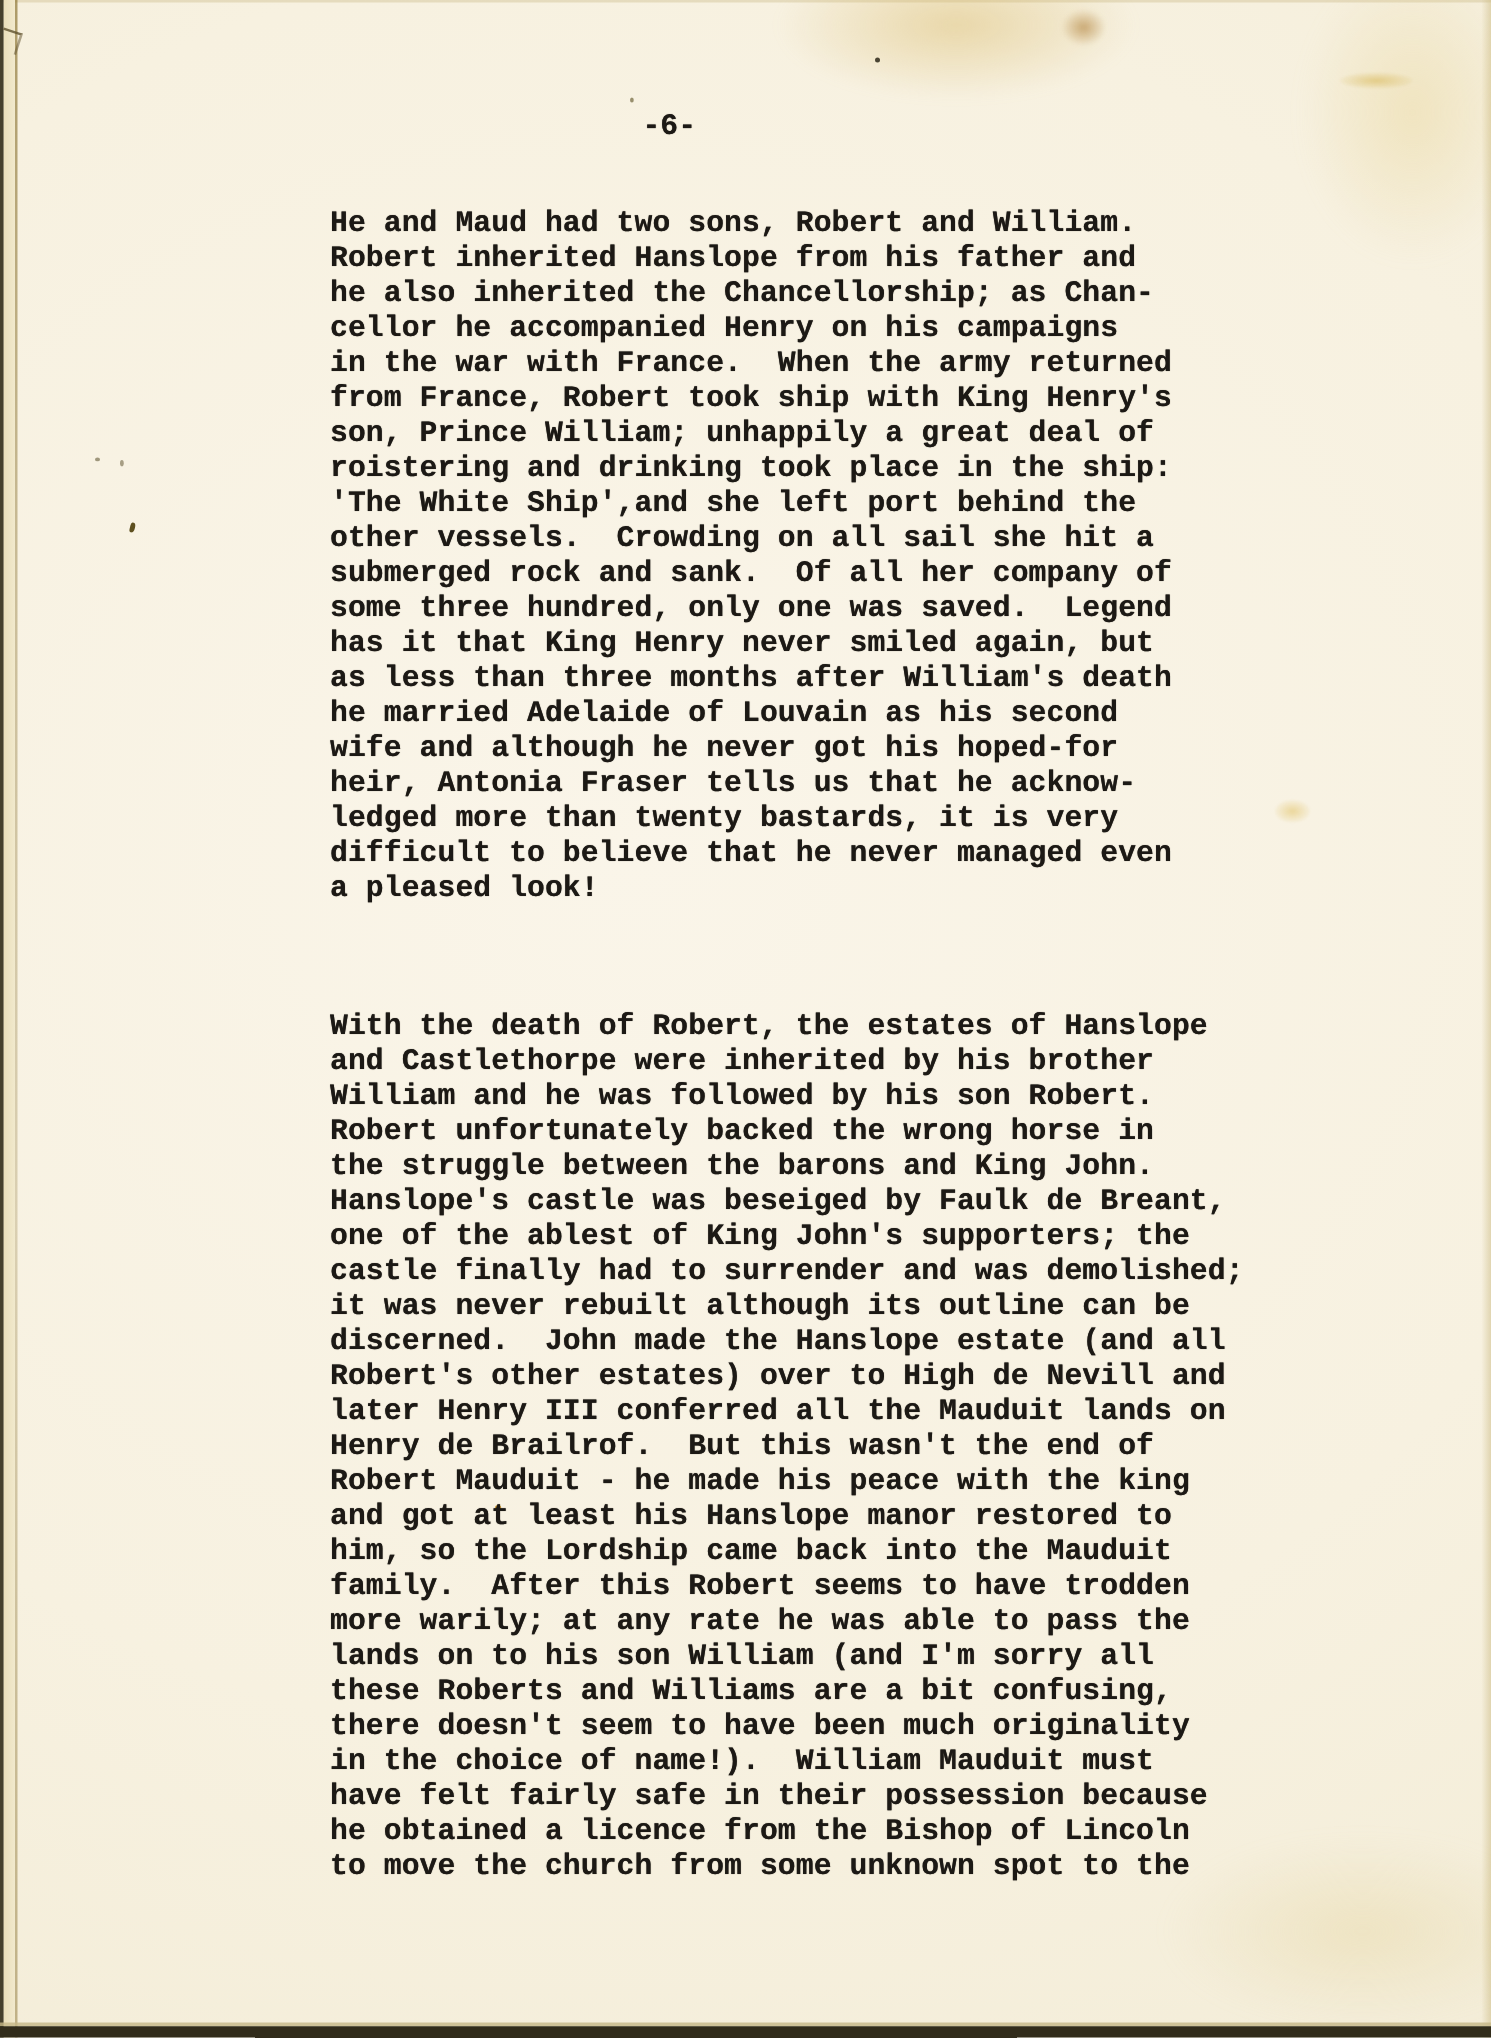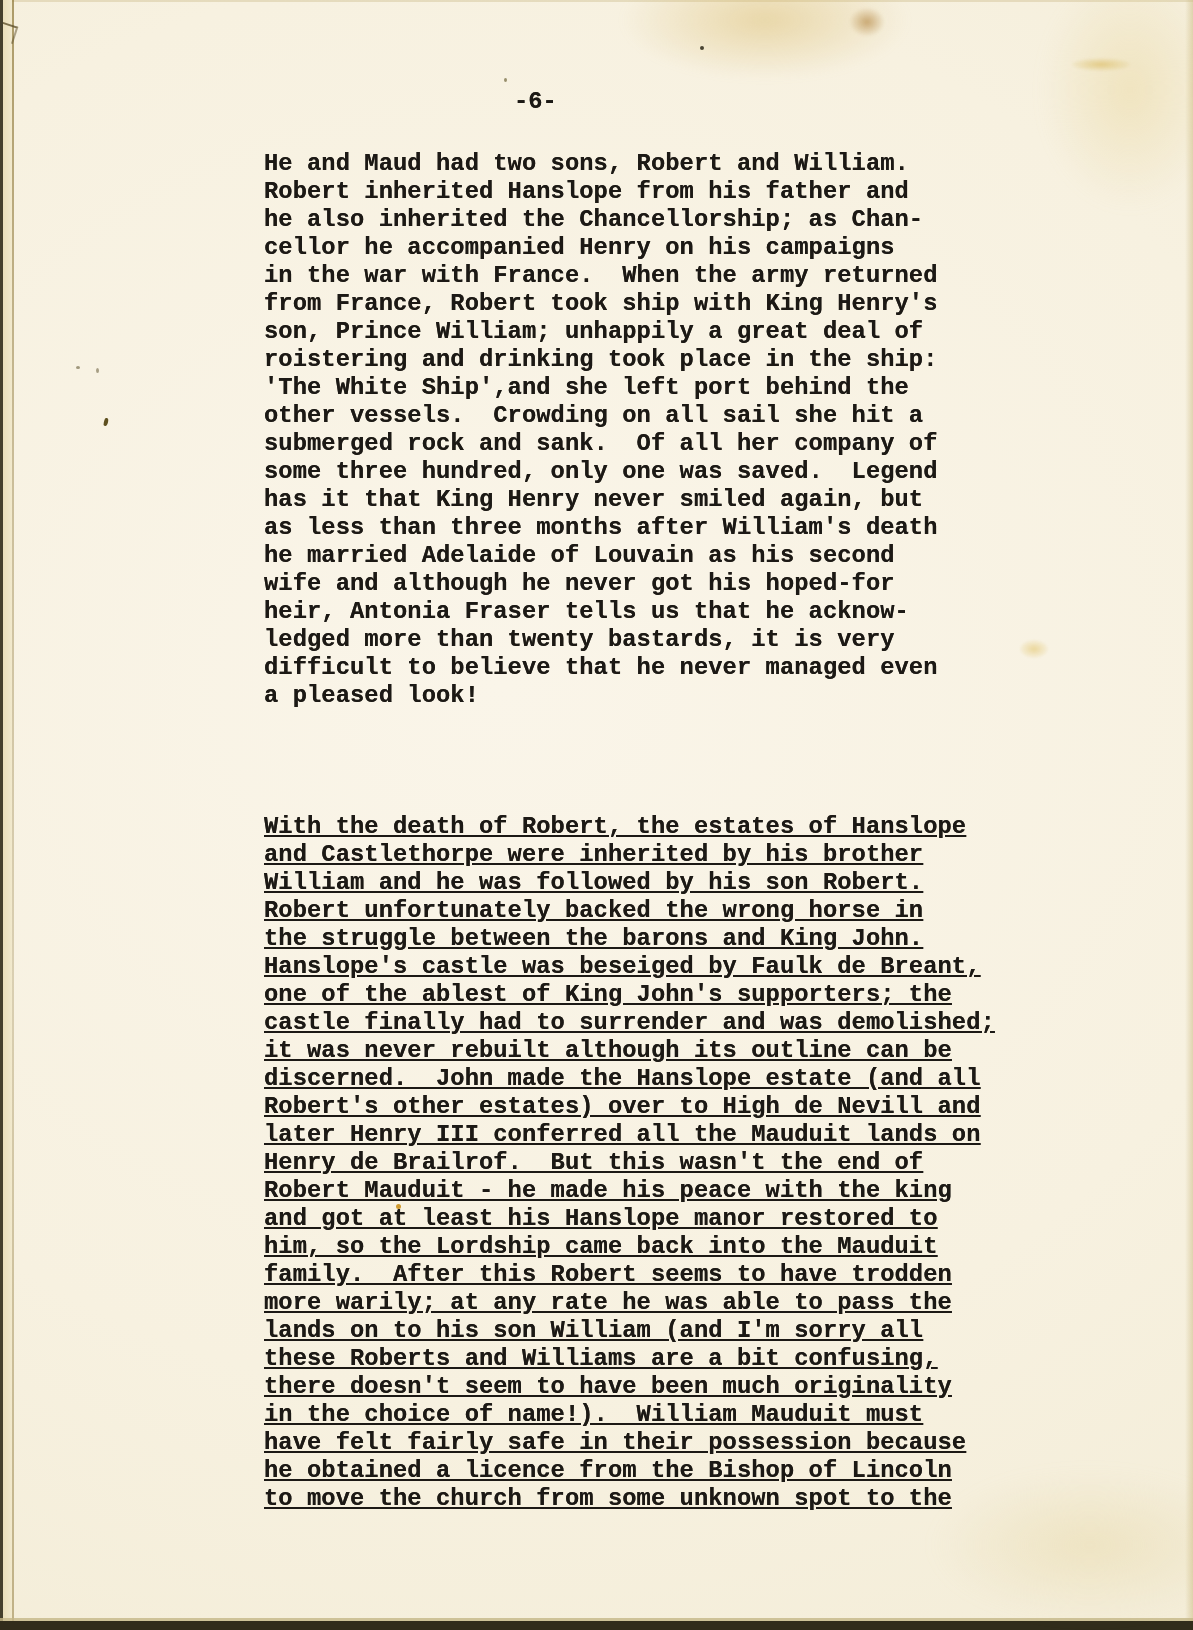--- a/index.html
+++ b/index.html
@@ -110,34 +110,34 @@
     left: 514px; top: 88px;
     font-size: 23.8px;
     line-height: 28px;
     font-weight: 700;
     color: #1c1915;
     white-space: pre;
     text-shadow: 0 0 0.6px rgba(25,21,14,0.85);
   }
   .textblock {
     position: absolute;
-    left: 264px; top: 150px;
+    left: 264px; top: 166px;
     width: 760px;
   }
   .para {
     margin: 0;
     font-size: 23.8px;
     line-height: 28px;
     font-weight: 700;
     color: #1c1915;
     white-space: pre;
     letter-spacing: 0.05px;
     text-shadow: 0 0 0.6px rgba(25,21,14,0.85);
   }
-  .para-2 { margin-top: 103px; text-decoration: underline; }
+  .para-2 { margin-top: 82px; }
 </style>
 </head>
 <body>
 
 <div class="sheet">
 
   <div class="edge-top"></div>
   <div class="edge-left-black"></div>
   <div class="edge-left-strip"></div>
   <div class="edge-left-line"></div>

